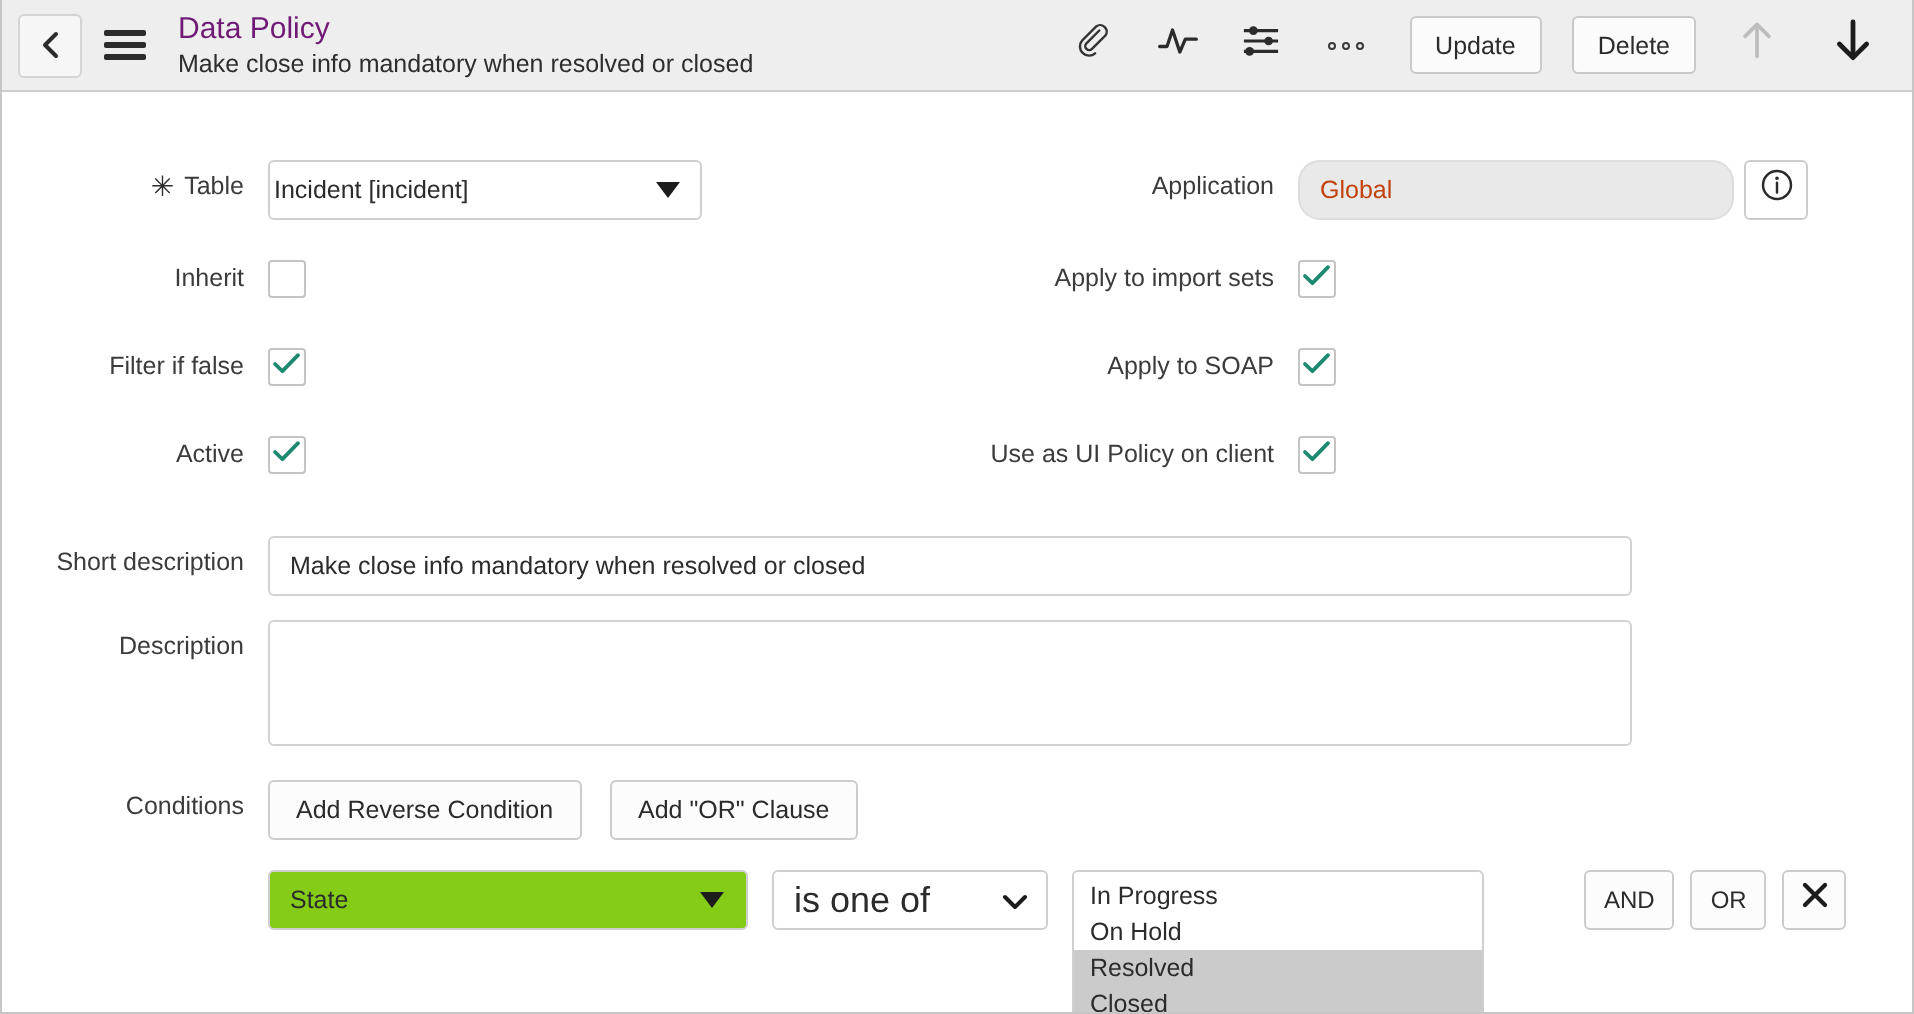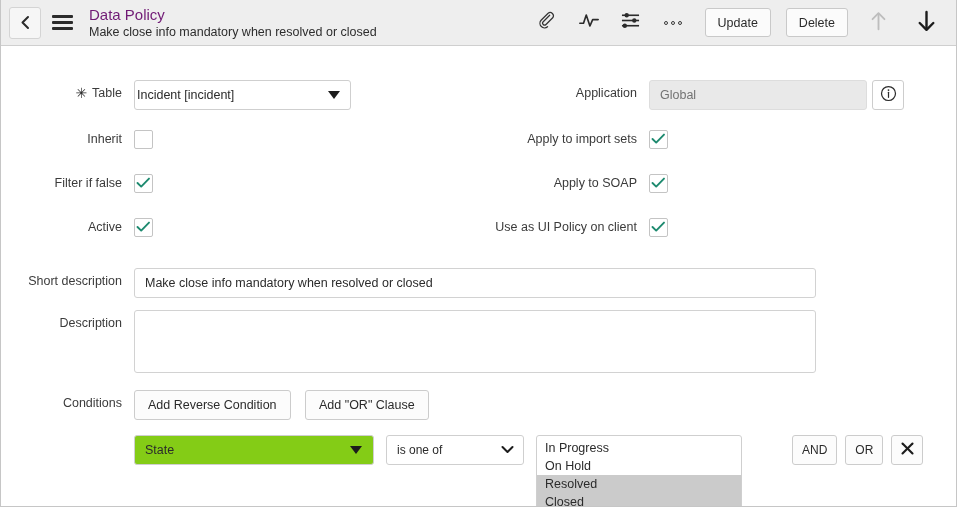--- a/index.html
+++ b/index.html
@@ -214,27 +214,27 @@
     border-right: 6px solid transparent;
     border-top: 8px solid #1c1c1c;
   }
 
   
   .ro-field {
     width: 218px;
     height: 30px;
     background: #e9e9e9;
     border: 1px solid #dddddd;
-    border-radius: 3px;
+    border-radius: 11px;
     box-sizing: border-box;
     display: flex;
     align-items: center;
     padding: 0 10px;
     font-size: 12.5px;
-    color: #737373;
+    color: #c2410c;
   }
   .info-btn {
     width: 32px;
     height: 30px;
     margin-left: 5px;
     background: #ffffff;
     border: 1px solid #cdcdcd;
     border-radius: 3px;
     display: flex;
     align-items: center;
@@ -337,21 +337,21 @@
     width: 138px;
     height: 30px;
     margin-left: 12px;
     background: #ffffff;
     border: 1px solid #cfcfcf;
     border-radius: 3px;
     box-sizing: border-box;
     display: flex;
     align-items: center;
     padding: 8px 10px;
-    font-size: 12px;
+    font-size: 18px;
     color: #2b2b2b;
     cursor: pointer;
     position: relative;
   }
   .oper-sel .chev {
     position: absolute;
     right: 9px;
     top: 50%;
     transform: translateY(-50%);
   }

